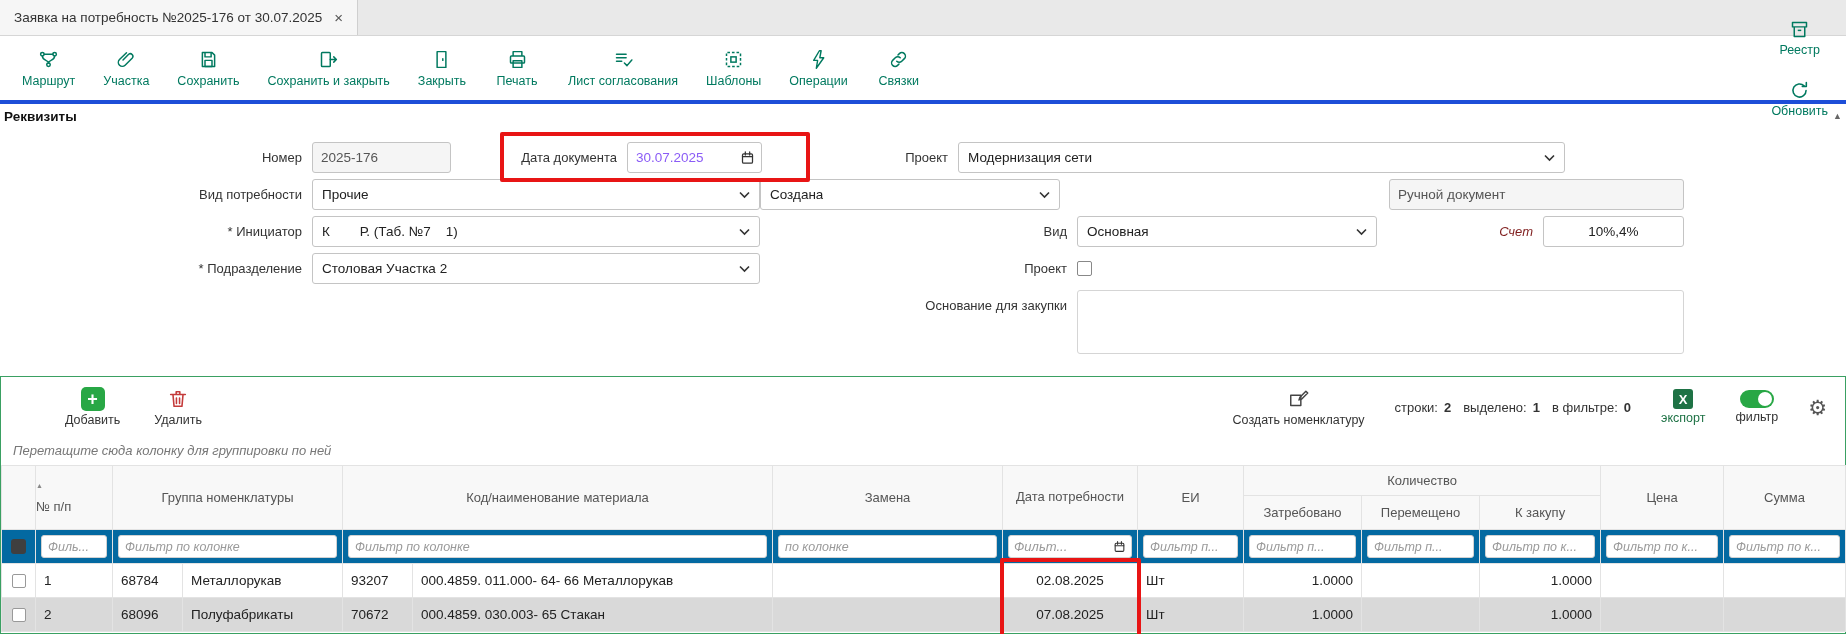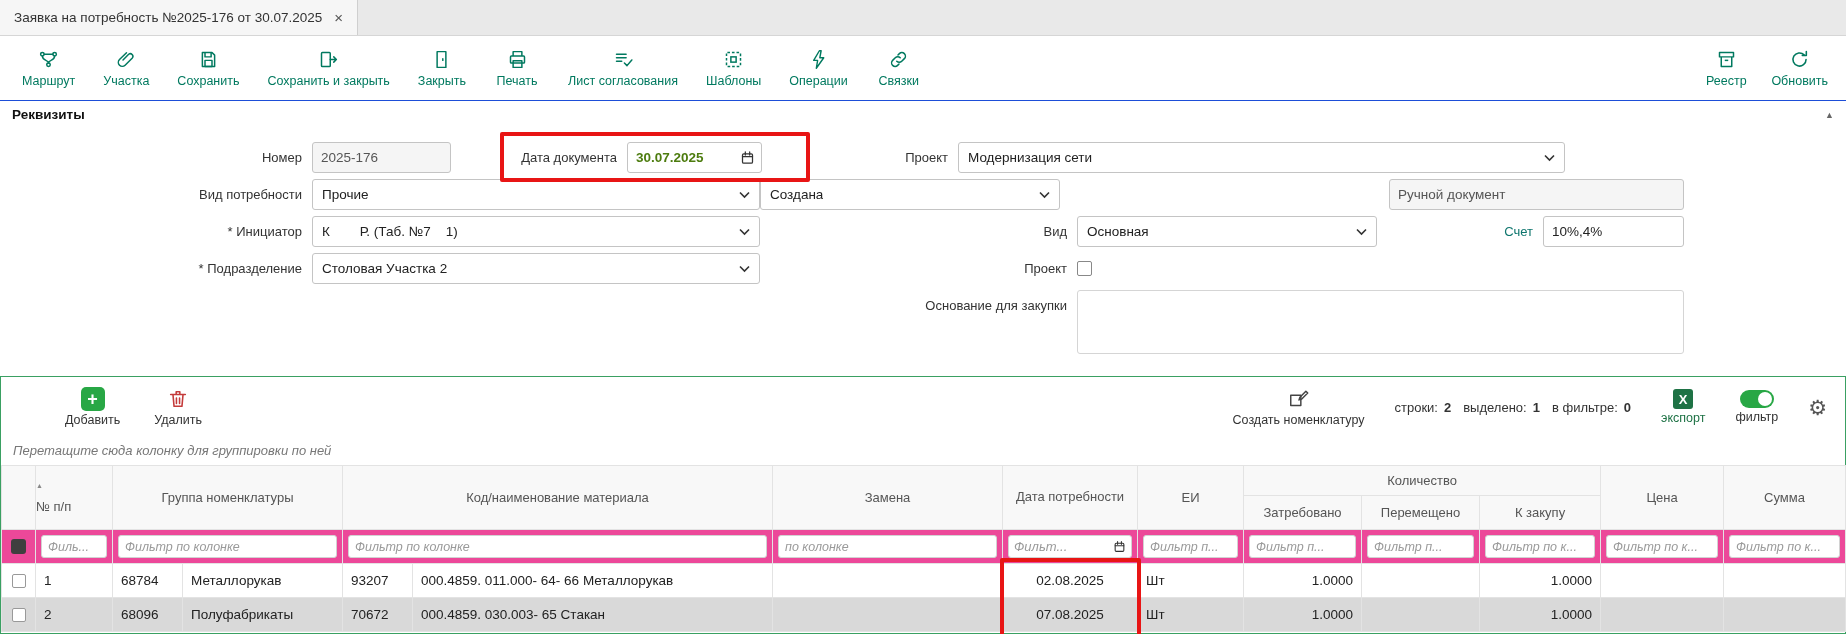--- a/index.html
+++ b/index.html
@@ -9,55 +9,55 @@
     background:#fff; color:#222; position:relative; font-size:13px;
   }
   
   .tabbar { height:36px; background:#e9e9e9; border-bottom:1px solid #d6d6d6; display:flex; align-items:stretch; }
   .tab { display:flex; align-items:center; gap:12px; padding:0 14px; background:#f6f6f6;
          border-right:1px solid #cfcfcf; font-size:13.5px; color:#333; }
   .tab-close { color:#555; font-size:15px; cursor:pointer; }
   
   .toolbar { height:64px; background:#fff; display:flex; align-items:center; padding:0 18px 0 22px; }
   .tb-left { display:flex; gap:28px; }
-  .tb-right { margin-left:auto; display:flex; gap:22px; }
+  .tb-right { margin-left:auto; display:flex; gap:22px;flex-direction:column; }
   .tb-item { display:flex; flex-direction:column; align-items:center; justify-content:center; cursor:pointer; min-width:46px; }
   .tb-item .ticon { color:#00795f; height:22px; display:flex; align-items:center; }
   .tb-item svg { width:21px; height:21px; }
   .tlabel { font-size:12.5px; color:#00795f; margin-top:3px; white-space:nowrap; }
   
-  .req-header { height:28px; border-top:1px solid #1d4ed8; display:flex; align-items:center; padding:0 12px; }
+  .req-header { height:28px; border-top:4px solid #1d4ed8; display:flex; align-items:center; padding:0 4px; }
   .req-title { font-weight:bold; font-size:13.5px; color:#111; }
   .req-collapse { margin-left:auto; font-size:9px; color:#666; cursor:pointer; }
   .form { padding-top:14px; height:248px; }
   .frow { display:flex; align-items:center; height:31px; margin-bottom:6px; }
   .frow.tall { height:64px; align-items:flex-start; }
   .l-label { width:312px; text-align:right; padding-right:10px; color:#333; white-space:nowrap; }
   .r-label1 { width:326px; text-align:right; padding-right:10px; color:#333; white-space:nowrap; }
   .r-label { width:317px; text-align:right; padding-right:10px; color:#333; white-space:nowrap; }
   .r-label.top { padding-top:8px; }
   .spacer-left { width:760px; }
   .tin { height:31px; border:1px solid #c4c4c4; border-radius:3px; padding:0 8px; font-size:13.5px;
          font-family:inherit; color:#222; background:#fff; }
   .tin[readonly] { background:#f5f5f5; color:#555; }
   .w139{width:139px} .w448{width:448px} .w607{width:607px} .w300{width:300px} .w295{width:295px} .w141{width:141px}
   .datebox { width:135px; height:31px; border:1px solid #c4c4c4; border-radius:3px; background:#fff;
              display:flex; align-items:center; padding:0 6px 0 8px; }
-  .datebox input { border:none; outline:none; width:88px; font-size:13.5px; font-family:inherit; color:#4d7c0f;font-weight:bold; }
+  .datebox input { border:none; outline:none; width:88px; font-size:13.5px; font-family:inherit; color:#8b5cf6; }
   .cal { color:#333; display:flex; margin-left:auto; }
   .cal svg { width:15px; height:15px; }
   .select { display:flex; align-items:center; height:31px; border:1px solid #c4c4c4; border-radius:3px;
             background:#fff; padding:0 9px; cursor:pointer; }
   .sel-text { font-size:13.5px; color:#222; white-space:nowrap; overflow:hidden; }
   .chev { margin-left:auto; color:#333; width:11px; height:8px; flex:none; }
   .checkbox { width:15px; height:15px; border:1.4px solid #888; border-radius:2px; background:#fff; display:inline-block; cursor:pointer; }
   .basis { width:607px; height:64px; border:1px solid #d5d5d5; border-radius:3px; resize:none;
            font-family:inherit; font-size:13.5px; padding:6px 8px; }
   .ml-auto { margin-left:auto; }
-  .acct-label { color:#0f766e; padding-right:10px; }
+  .acct-label { color:#7f1d1d; padding-right:10px;font-style:italic; }
   
   .grid-panel { position:absolute; left:0; top:376px; width:1846px; height:258px; border:1px solid #3aa062; background:#fff; }
   .gtb { height:58px; display:flex; align-items:center; padding:2px 18px 0 64px; }
   .gtb-item { display:flex; flex-direction:column; align-items:center; cursor:pointer; }
   .gtb-left { display:flex; gap:34px; }
   .gtb-right { margin-left:auto; display:flex; align-items:center; gap:30px; }
   .gtb-label { font-size:12.5px; color:#333; margin-top:2px; white-space:nowrap; }
   .gtb-label.green { color:#1e7245; }
   .add-ic { width:24px; height:24px; background:#28a745; border-radius:5px; color:#fff;
             display:flex; align-items:center; justify-content:center; font-size:18px; font-weight:bold; line-height:1; }
@@ -73,21 +73,21 @@
   .gear { font-size:21px; color:#555; cursor:pointer; line-height:1; }
   .hint { height:30px; display:flex; align-items:center; padding-left:12px; font-style:italic; color:#777; font-size:13px; }
   
   table { border-collapse:collapse; table-layout:fixed; width:1844px; }
   th, td { border:1px solid #e3e3e3; overflow:hidden; white-space:nowrap; }
   thead th { background:#f8f8f8; font-weight:normal; color:#555; font-size:13px; text-align:center; vertical-align:middle; }
   tr.hrowA { height:30px; } tr.hrowB { height:34px; }
   th.c-date-h { white-space:normal; line-height:1.25; }
   .numhead { display:flex; flex-direction:column; align-items:flex-start; gap:10px; }
   .sort { font-size:7px; color:#888; line-height:1; }
-  tr.filters { height:34px; background:#ec4899;margin-left:36px; }
+  tr.filters { height:34px; background:#0369a1;margin-left:36px; }
   tr.filters td { padding:4px 5px; }
   .fin { width:100%; height:23px; border:1px solid #d2d2d2; border-radius:3px; padding:0 6px;
          font-family:inherit; font-size:12.5px; }
   .fin::placeholder { font-style:italic; color:#9a9a9a; }
   .fdate { display:flex; align-items:center; border:1px solid #d2d2d2; border-radius:3px; height:23px; padding:0 5px; background:#fff; }
   .fdate input { border:none; outline:none; width:56px; font-family:inherit; font-size:13px; }
   .fdate input::placeholder { font-style:italic; color:#9a9a9a; }
   .fdate .cal svg { width:13px; height:13px; }
   .select-all-box { width:15px; height:15px; background:#3f3f3f; border-radius:3px; display:block; margin:0 auto; cursor:pointer; }
   tr.drow { height:34px; font-size:13.5px; color:#222; background:#fff; }
@@ -285,21 +285,21 @@
         </svg>
     </div>
     <span class="r-label">Вид</span>
     <div class="select w300">
       <span class="sel-text">Основная</span>
       <svg class="chev" viewBox="0 0 11 8" fill="none" stroke="#333" stroke-width="1.6">
           <path d="M1 1.5l4.5 4.5L10 1.5"></path>
         </svg>
     </div>
     <span class="acct-label ml-auto">Счет</span>
-    <input class="tin w141" style="margin-right: 162px;" value="10%,4%">
+    <input class="tin w141" style="margin-right: 162px; text-align: center;" value="10%,4%">
   </div>
 
   <div class="frow">
     <span class="l-label">* Подразделение</span>
     <div class="select w448">
       <span class="sel-text">Столовая Участка 2</span>
       <svg class="chev" viewBox="0 0 11 8" fill="none" stroke="#333" stroke-width="1.6">
           <path d="M1 1.5l4.5 4.5L10 1.5"></path>
         </svg>
     </div>

